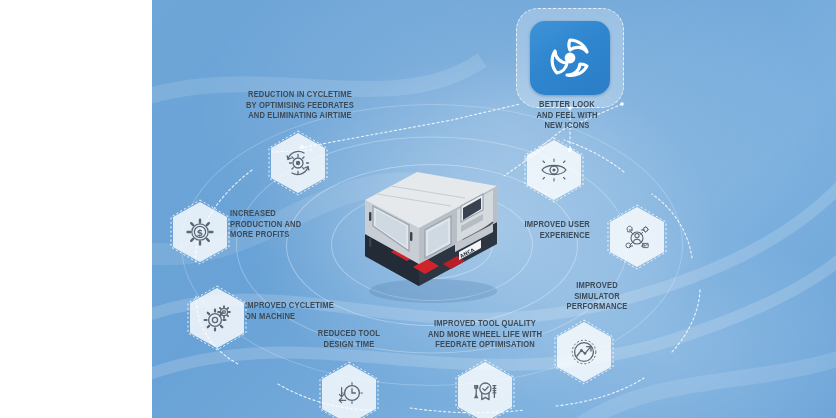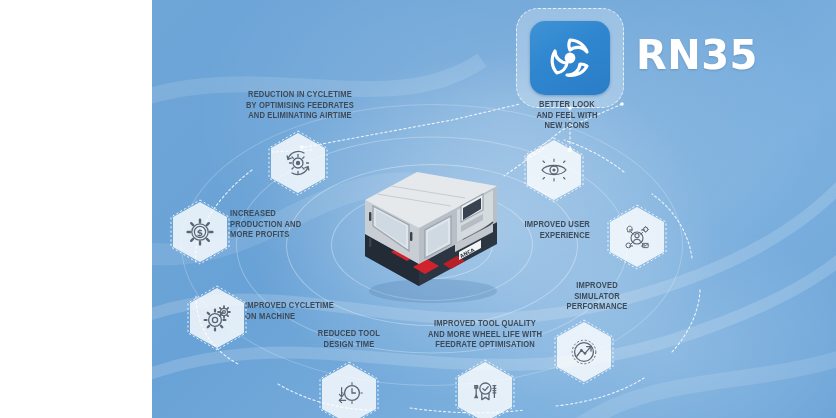--- a/index.html
+++ b/index.html
@@ -162,21 +162,20 @@
        <svg width="56" height="56" viewBox="0 0 56 56">
          <g fill="none" stroke="#ffffff" stroke-width="3.2" stroke-linejoin="round" stroke-linecap="round">
            <path d="M28 10 a18 18 0 0 1 17 12 a12 12 0 0 0 -17 -2 a12 12 0 0 1 0 -10 z"></path>
            <path d="M45 36 a18 18 0 0 1 -20 9 a12 12 0 0 0 13 -11 a12 12 0 0 1 7 2 z"></path>
            <path d="M15 43 a18 18 0 0 1 -2 -22 a12 12 0 0 0 12 12 a12 12 0 0 1 -10 10 z"></path>
          </g>
          <circle cx="28" cy="28" r="5.4" fill="#ffffff"></circle>
        </svg>
      </div>
    </div>
-   <div id="brand-title">RN35</div>
 
    <div id="machine">
      <svg width="170" height="145" viewBox="0 0 170 145">
 
        <ellipse cx="86" cy="131" rx="64" ry="12" fill="rgba(60,110,160,.22)"></ellipse>
 
        <path d="M18 96 L72 126 L150 84 L150 62 L72 104 L18 74 Z" fill="#2c3642"></path>
        <path d="M18 74 L72 104 L72 126 L18 96 Z" fill="#232c36"></path>
 
        <path d="M44 92 L60 101 L74 93 L58 84 Z" fill="#d0232c"></path>

